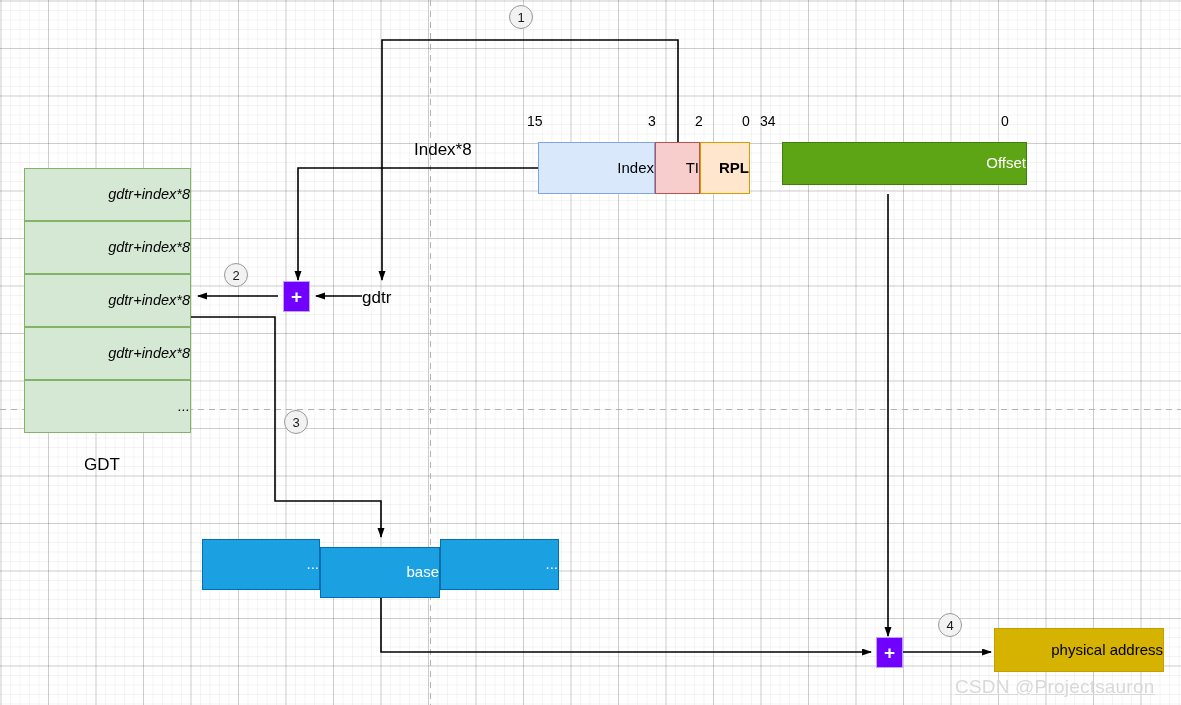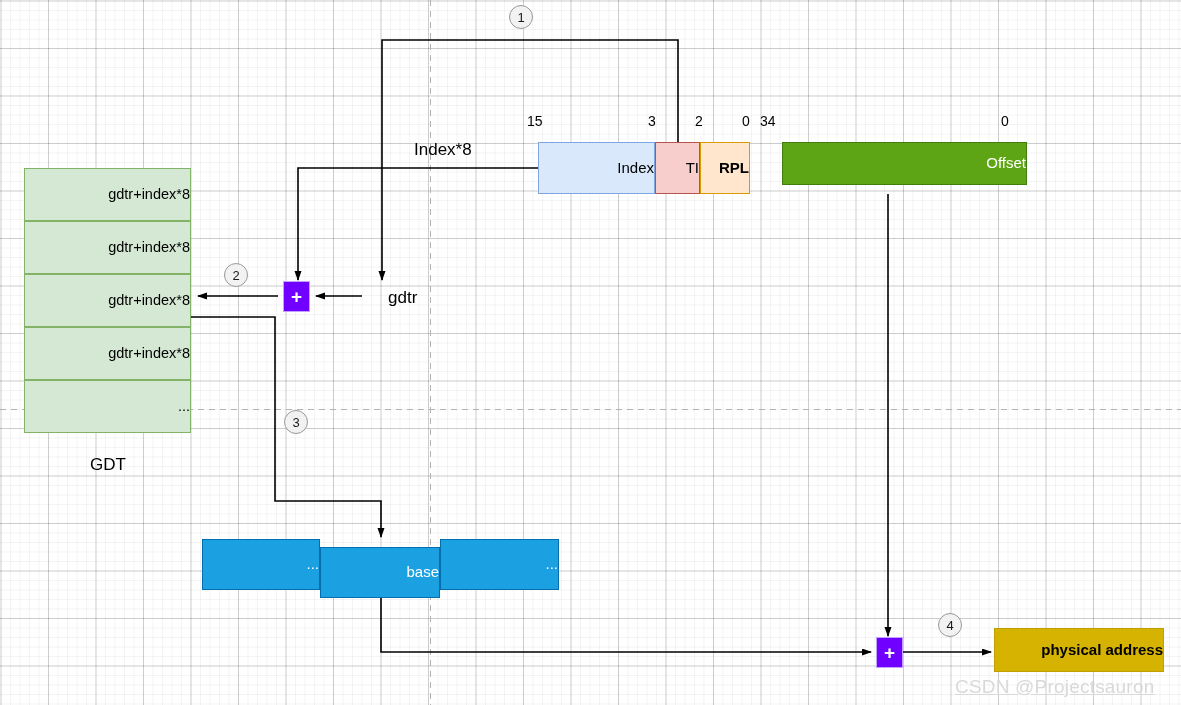--- a/index.html
+++ b/index.html
@@ -41,35 +41,35 @@
     font-size: 15px;
     color: #000000;
     line-height: 1.1;
   }
   
   .gdt-row {
     background: #d5e8d4;
     border: 1px solid #82b366;
     color: #000;
     font-size: 14.5px;
+    font-style: italic;
   }
   
   .fld-index { background: #dae8fc; border: 1px solid #7ea6e0; }
   .fld-ti    { background: #f8cecc; border: 1px solid #b85450; }
   .fld-rpl   { background: #ffe6cc; border: 1px solid #d79b00; font-weight: bold; }
   .fld-offset{ background: #5ea515; border: 1px solid #3f7d0d; color:#ffffff; }
   
   .desc-cell { background: #1ba1e2; border: 1px solid #006eaf; color: #ffffff; }
   
   .phys {
     background: #d6b300;
     border: 1px solid #c0a000;
     color: #000000;
     font-size: 15px;
-    font-weight: bold;
   }
   
   .plus {
     position: absolute;
     box-sizing: border-box;
     background: #7000ff;
     border: 1px solid #c2a1ff;
     color: #ffffff;
     display: flex;
     align-items: center;
@@ -159,21 +159,21 @@
   </div>
   <div class="box gdt-row" style="left:24px; top:274px; width:167px; height:53px;">
     <span>gdtr+index*8</span>
   </div>
   <div class="box gdt-row" style="left:24px; top:327px; width:167px; height:53px;">
     <span>gdtr+index*8</span>
   </div>
   <div class="box gdt-row" style="left:24px; top:380px; width:167px; height:53px;">
     <span>...</span>
   </div>
-  <div class="txt" style="left:90px; top:455px;">GDT</div>
+  <div class="txt" style="left:84px; top:455px;">GDT</div>
 
   <div class="bit" style="left:527px; top:113px;">15</div>
   <div class="bit" style="left:648px; top:113px;">3</div>
   <div class="bit" style="left:695px; top:113px;">2</div>
   <div class="bit" style="left:742px; top:113px;">0</div>
 
   <div class="bit" style="left:760px; top:113px;">34</div>
   <div class="bit" style="left:1001px; top:113px;">0</div>
 
   <div class="box fld-index" style="left:538px; top:142px; width:117px; height:52px;">
@@ -184,21 +184,21 @@
   </div>
   <div class="box fld-rpl" style="left:700px; top:142px; width:50px; height:52px;">
     <span>RPL</span>
   </div>
 
   <div class="box fld-offset" style="left:766px; top:142px; width:245px; height:43px;margin-left:16px;">
     <span>Offset</span>
   </div>
 
   <div class="txt" style="left:414px; top:140px;">Index*8</div>
-  <div class="txt" style="left:388px; top:288px;">gdtr</div>
+  <div class="txt" style="left:362px; top:288px;">gdtr</div>
 
   <div class="plus" style="left:283px; top:281px; width:27px; height:31px;">
     <span>+</span>
   </div>
   <div class="plus" style="left:876px; top:637px; width:27px; height:31px;">
     <span>+</span>
   </div>
 
   <div class="box desc-cell" style="left:202px; top:539px; width:118px; height:51px;">
     <span>...</span>

